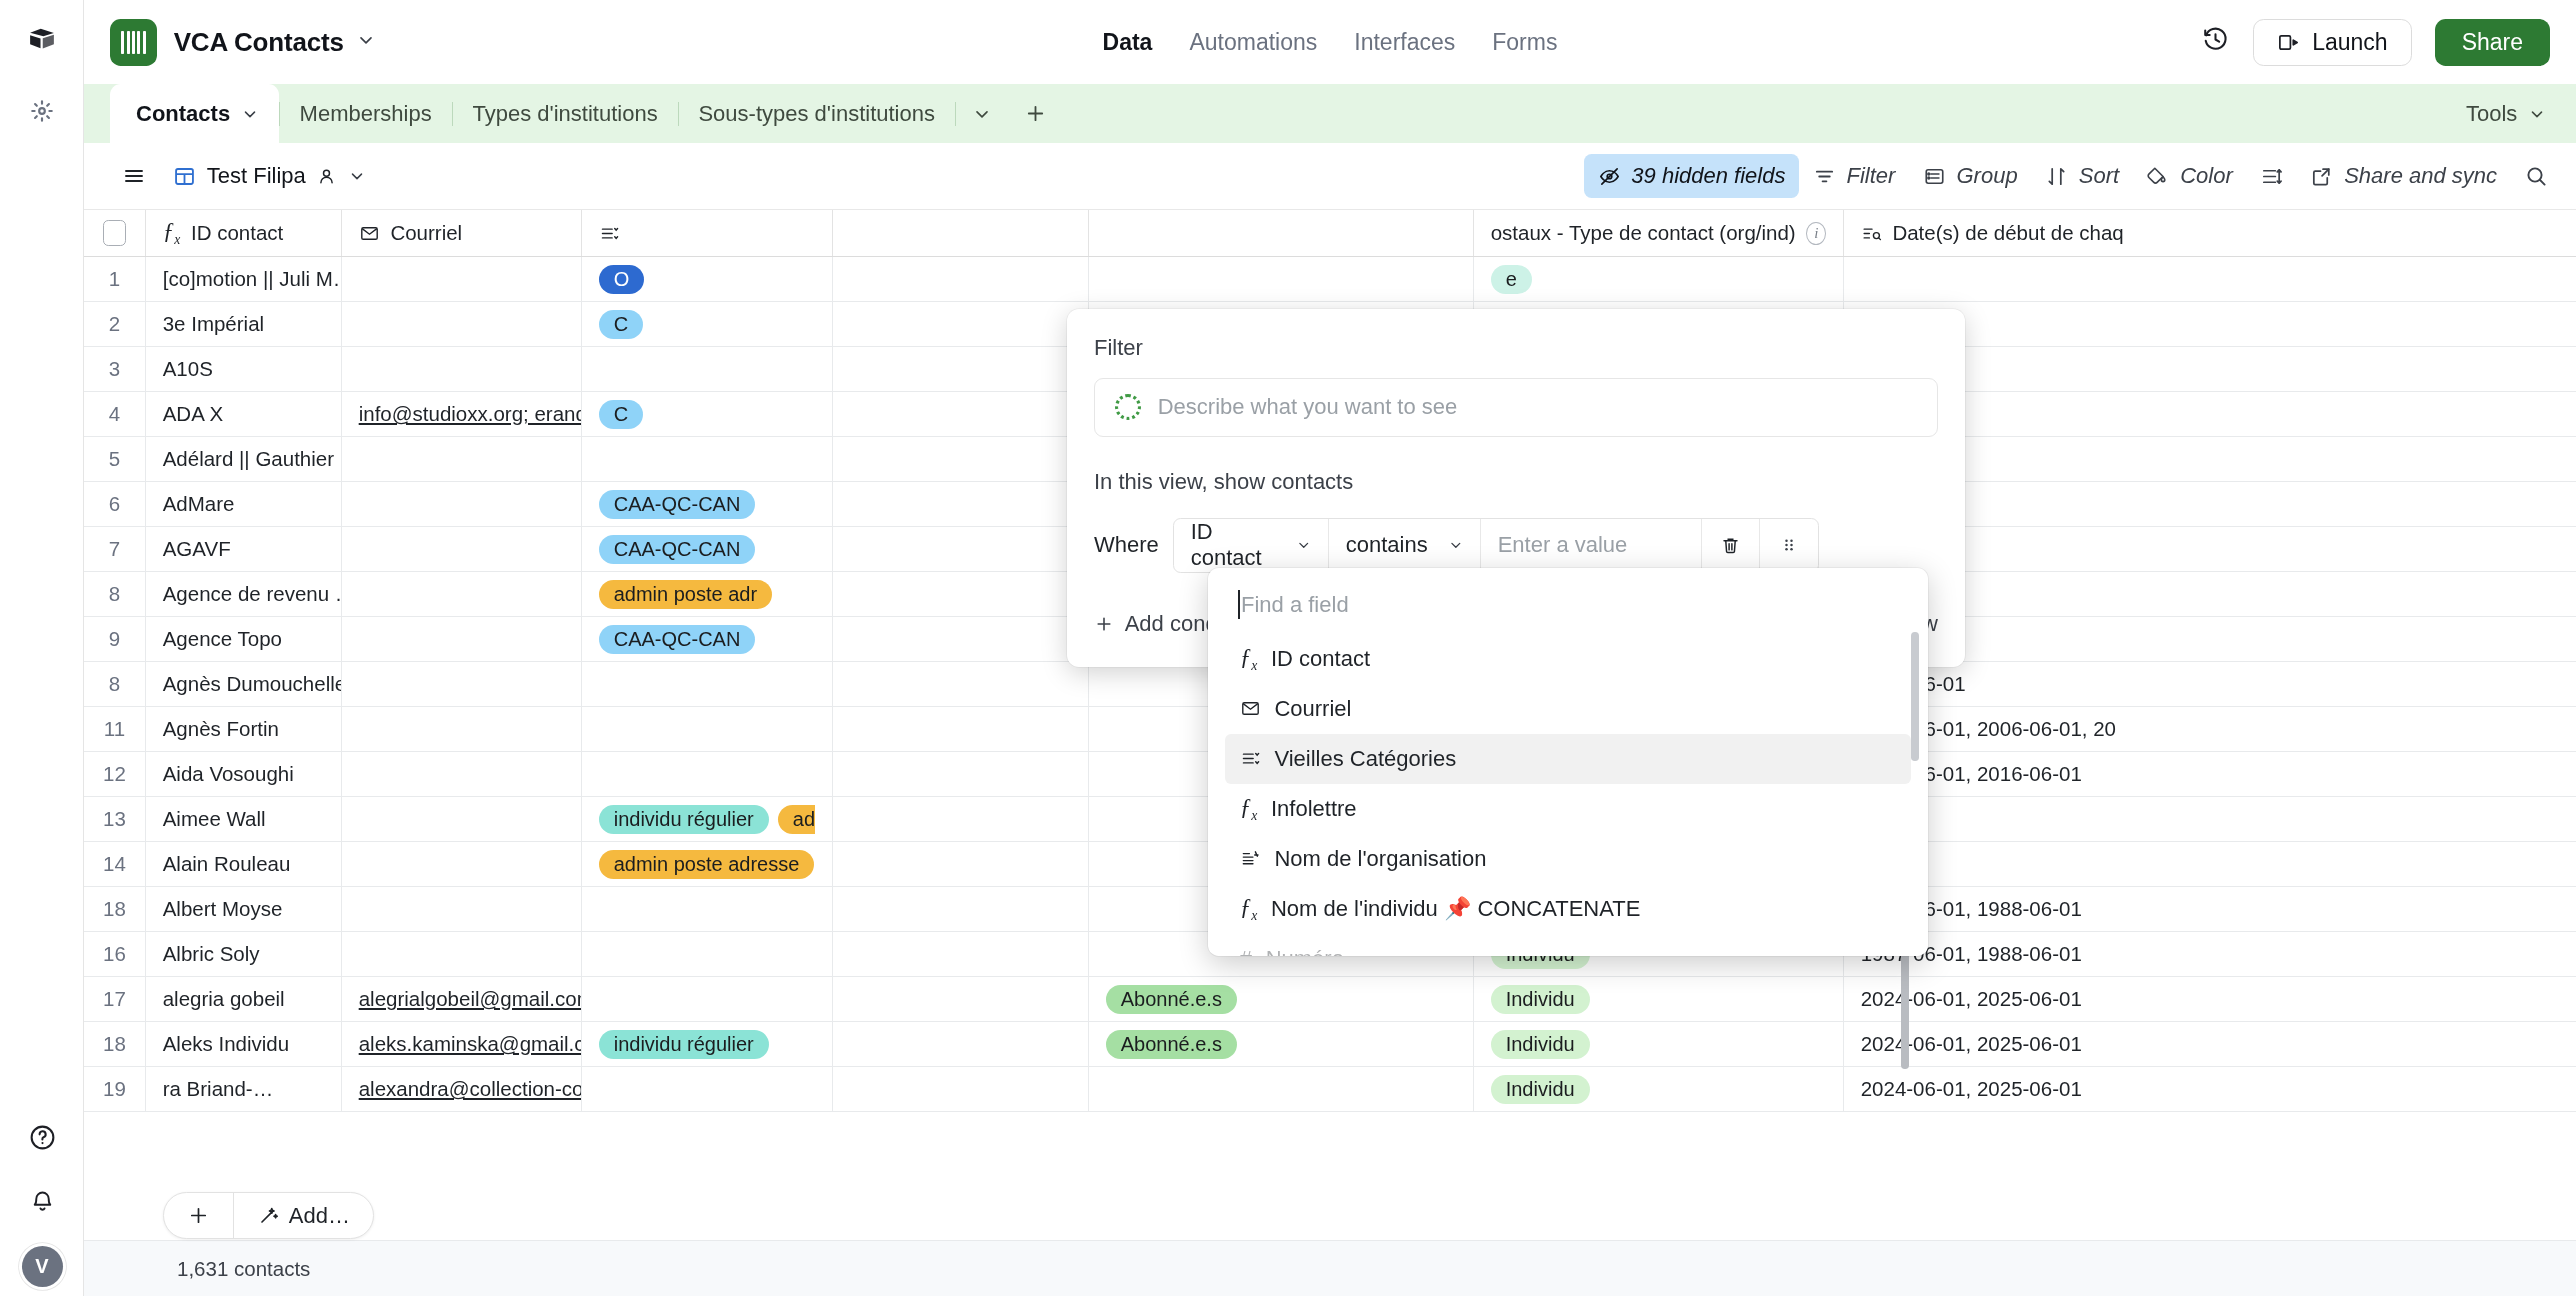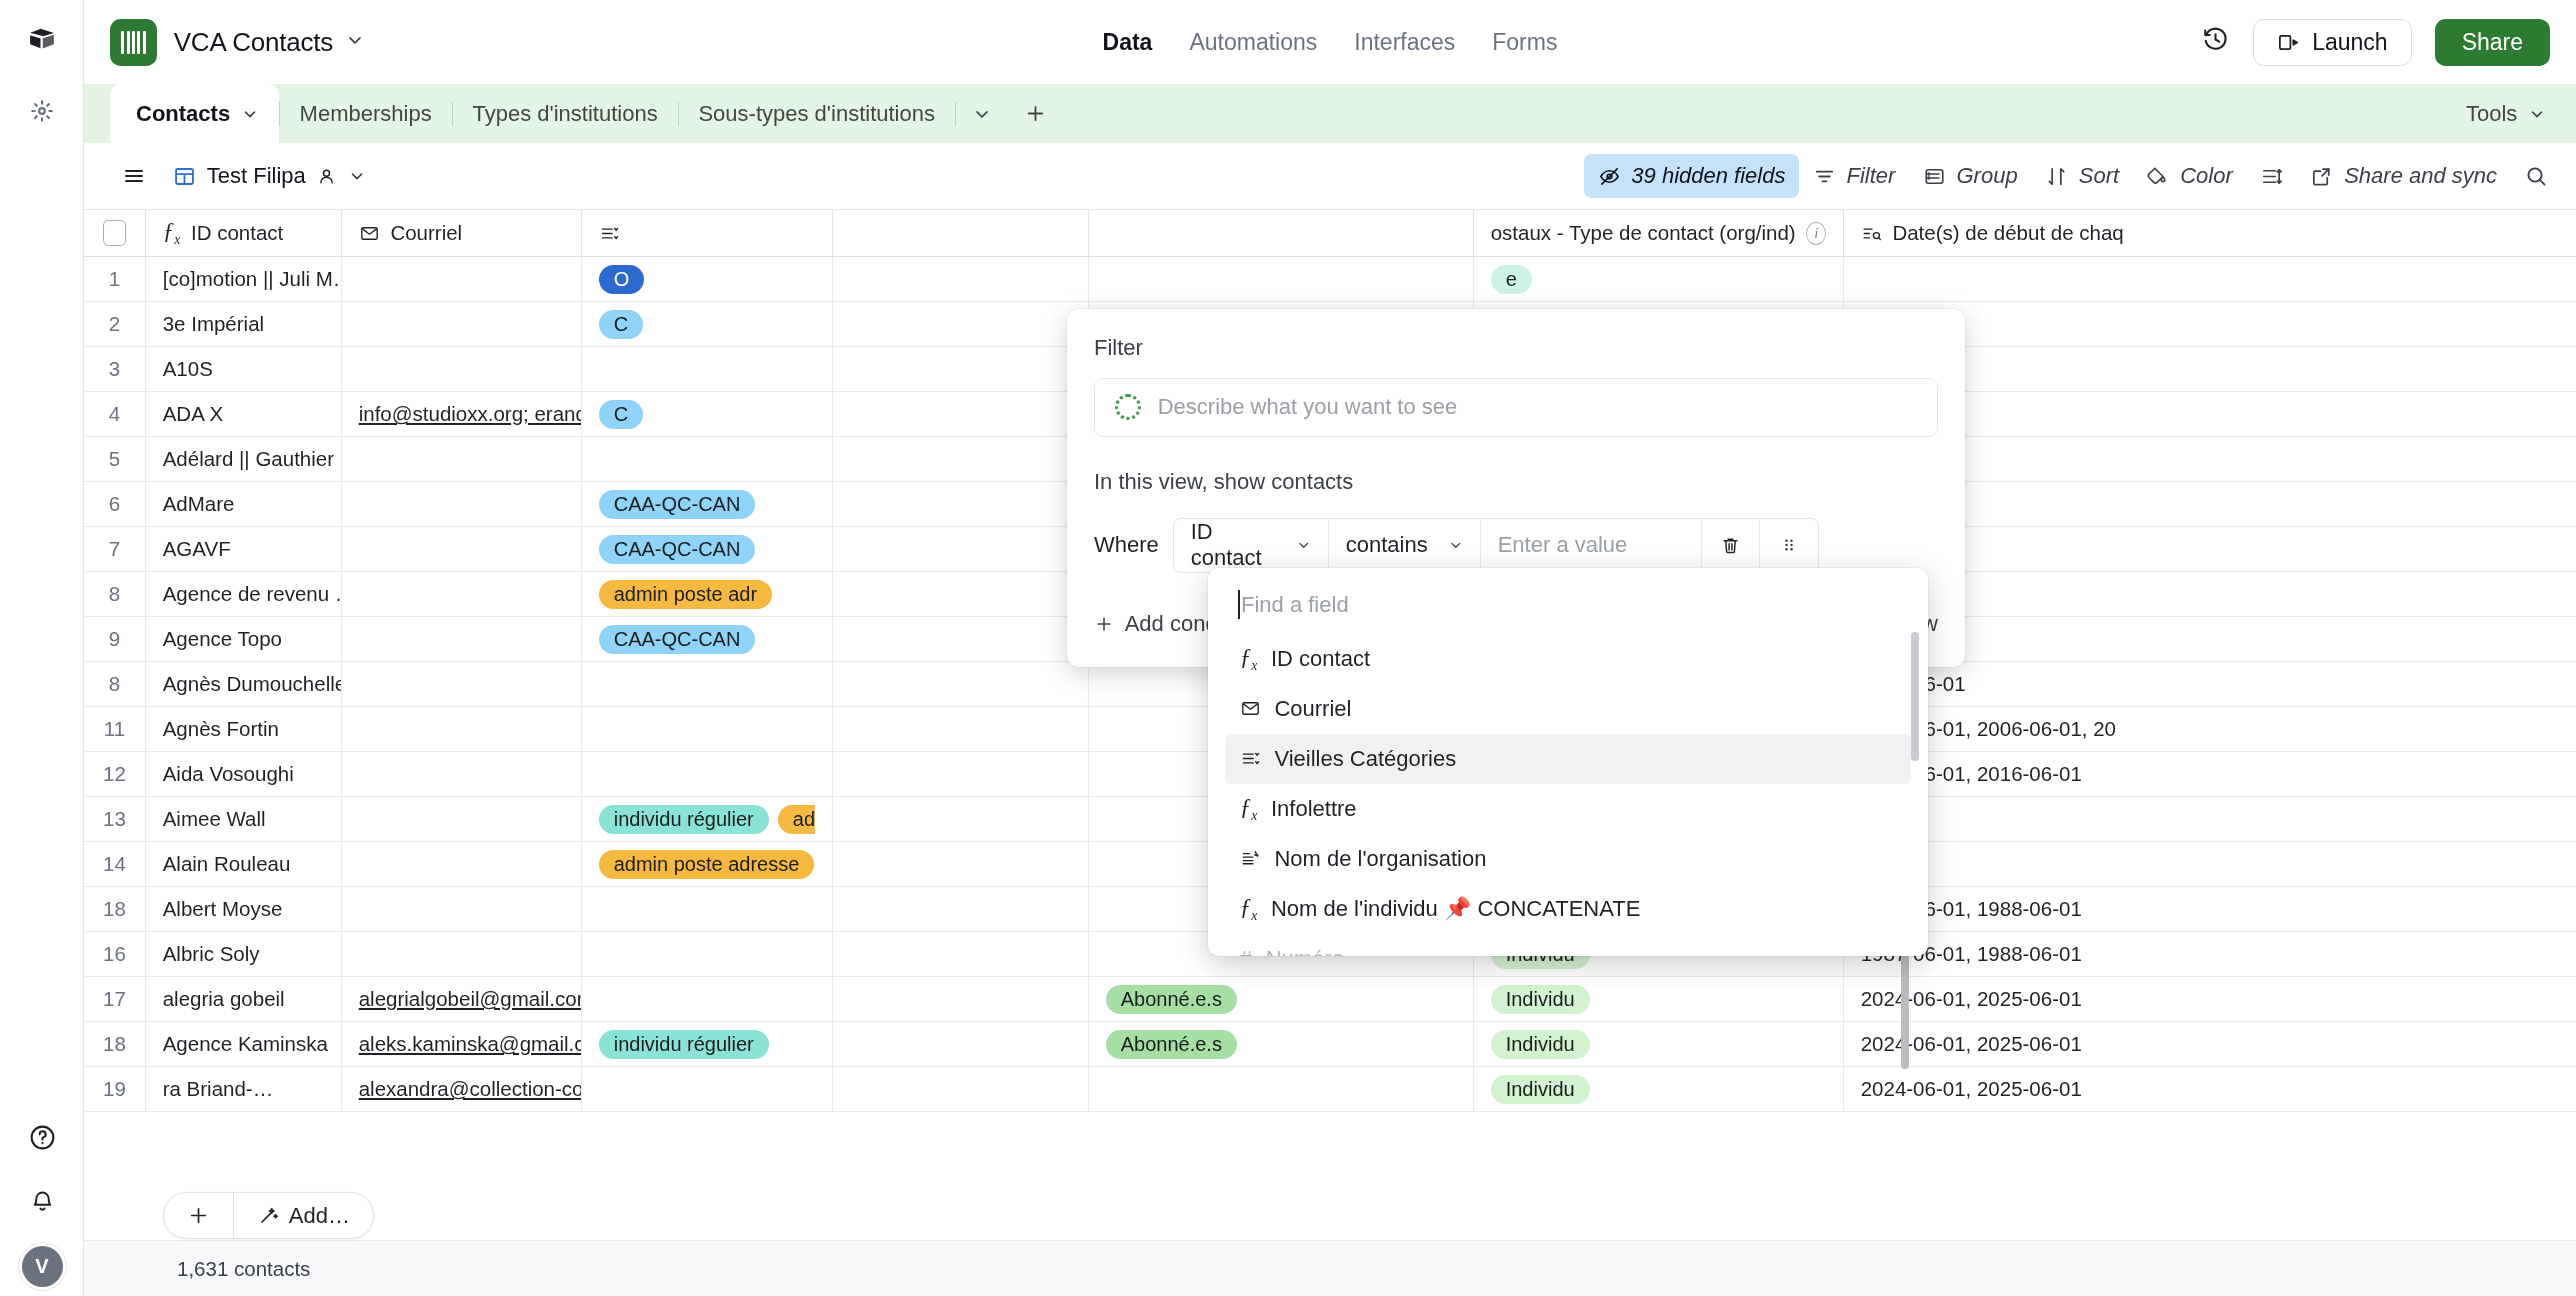--- a/index.html
+++ b/index.html
@@ -34,21 +34,21 @@
   .topbar{
     height:84px; flex:0 0 84px; display:flex; align-items:center;
     padding:0 26px 0 26px; background:#fff; position:relative;
   }
   .base-icon{
     width:47px; height:47px; border-radius:10.7px; background:#2d7a33;
     display:flex; align-items:center; justify-content:center; margin-right:16.7px;
   }
   .base-icon .bars{ display:flex; gap:2.3px; }
   .base-icon .bars i{ display:block; width:3px; height:23px; background:#fff; border-radius:0.8px;}
-  .base-title{ font-size:26px; font-weight:400; letter-spacing:-0.2px; color:#11141a; }
+  .base-title{ font-size:26px; font-weight:700; letter-spacing:-0.2px; color:#11141a; }
   .chev{ margin-left:12px; color:#3a3f47; }
   .top-tabs{
     position:absolute; left:50%; transform:translateX(-50%);
     display:flex; align-items:center; gap:37px; top:0; height:84px;
   }
   .top-tab{ font-size:23px; color:#6b7280; cursor:default; }
   .top-tab.active{ color:#11141a; font-weight:700; }
   .top-right{ margin-left:auto; display:flex; align-items:center; gap:23px; }
   .btn-launch{
     display:flex; align-items:center; gap:12px;
@@ -827,21 +827,21 @@
             </div>
             <div class="gcell c-date">
               <span>2024-06-01, 2025-06-01</span>
             </div>
           </div>
           <div class="grow">
             <div class="gcell c-chk num">
               <span class="rownum">18</span>
             </div>
             <div class="gcell c-id">
-              <span>Agence Kaminska</span>
+              <span>Aleks Individu</span>
             </div>
             <div class="gcell c-mail">
               <span class="link">aleks.kaminska@gmail.com</span>
             </div>
             <div class="gcell c-vc">
               <span class="chips">
                 <span class="chip teal">individu régulier</span>
               </span>
             </div>
             <div class="gcell c-info"></div>

